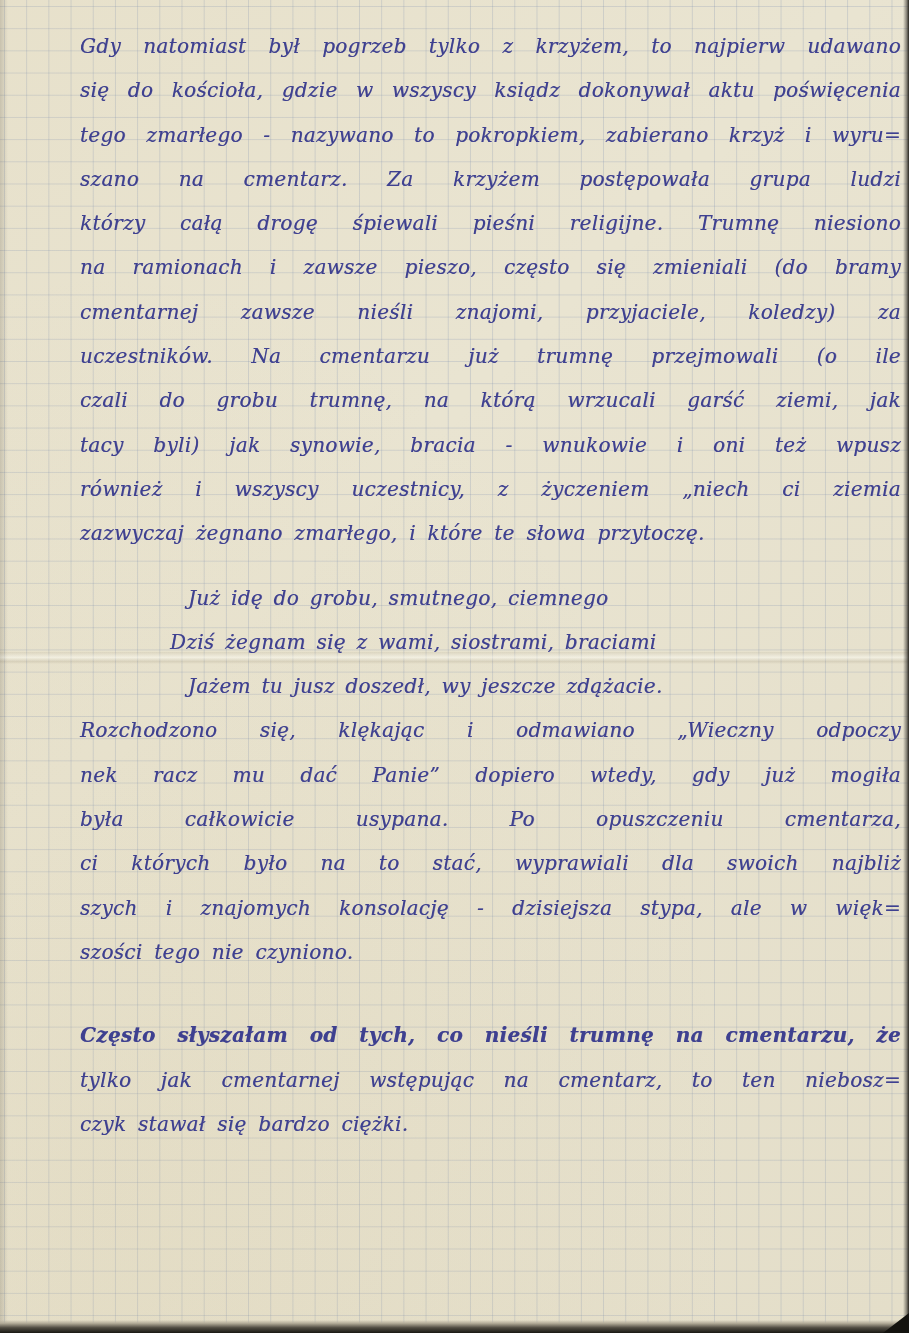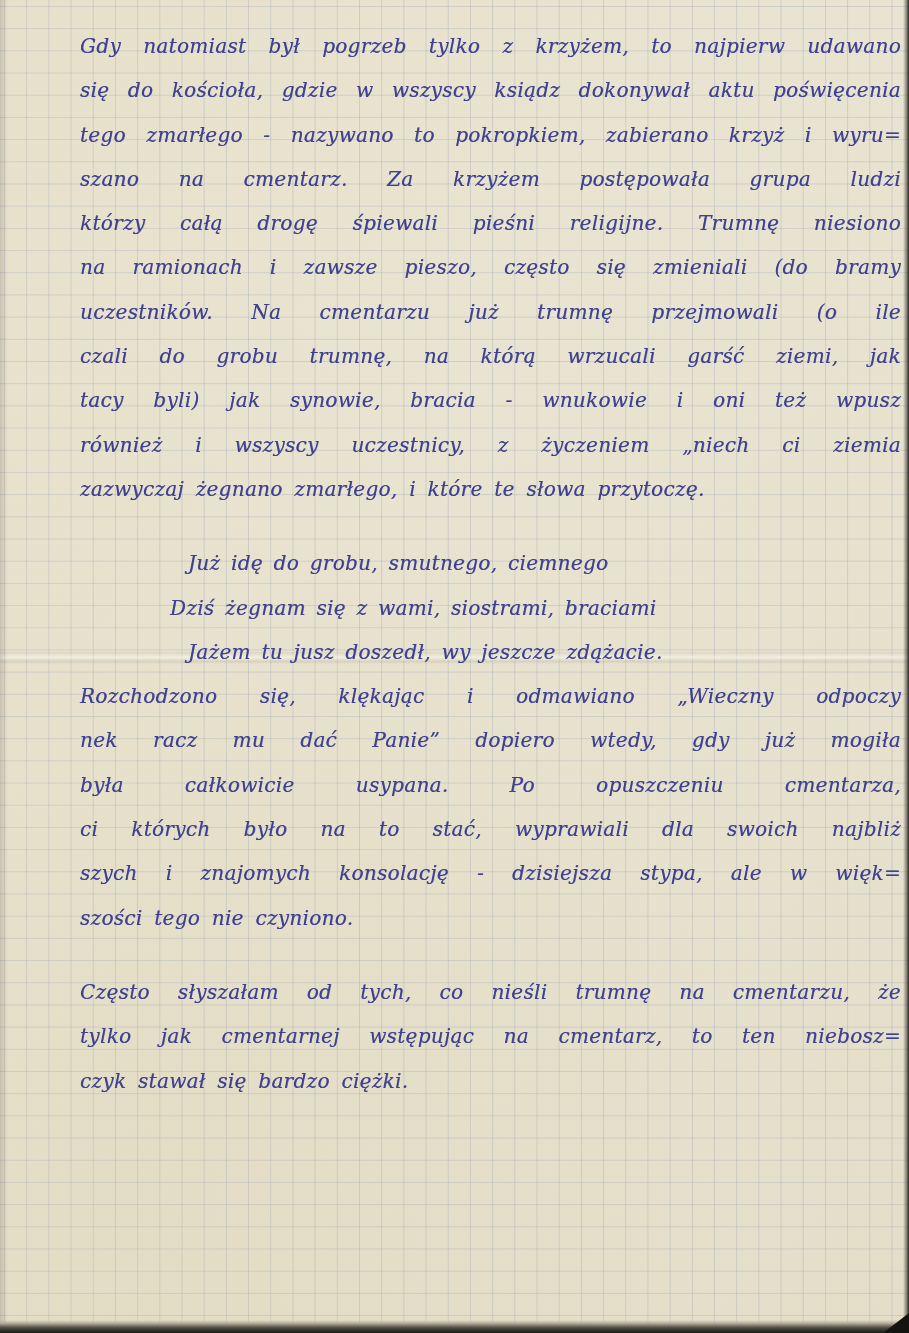--- a/index.html
+++ b/index.html
@@ -82,38 +82,39 @@
     white-space: nowrap;
   }
   .fill {
     white-space: normal;
     text-align: justify;
     text-align-last: justify;
   }
   .endline { word-spacing: 5px; }
   .poem { padding-left: 188px; word-spacing: 4px; }
   .poem-less { padding-left: 170px; }
-  .gap-a { margin-top: 30px; }
-  .gap-b { margin-top: 30px; }
+  .gap-a { margin-top: 20px; }
+  .gap-b { margin-top: 39px; font-weight: bold; }
 </style>
 </head>
 <body>
 
 <div class="page">
   <div class="tint"></div>
   <div class="crease"></div>
 
   <div class="text-layer">
 
     <div class="line fill">Gdy natomiast był pogrzeb tylko z krzyżem, to najpierw udawano</div>
     <div class="line fill">się do kościoła, gdzie w wszyscy ksiądz dokonywał aktu poświęcenia</div>
     <div class="line fill">tego zmarłego - nazywano to pokropkiem, zabierano krzyż i wyru=</div>
     <div class="line fill">szano na cmentarz. Za krzyżem postępowała grupa ludzi</div>
     <div class="line fill">którzy całą drogę śpiewali pieśni religijne. Trumnę niesiono</div>
     <div class="line fill">na ramionach i zawsze pieszo, często się zmieniali (do bramy</div>
+    <div class="line fill">cmentarnej zawsze nieśli znajomi, przyjaciele, koledzy) za</div>
     <div class="line fill">uczestników. Na cmentarzu już trumnę przejmowali (o ile</div>
     <div class="line fill">czali do grobu trumnę, na którą wrzucali garść ziemi, jak</div>
     <div class="line fill">tacy byli) jak synowie, bracia - wnukowie i oni też wpusz</div>
     <div class="line fill">również i wszyscy uczestnicy, z życzeniem „niech ci ziemia</div>
     <div class="line endline">zazwyczaj żegnano zmarłego, i które te słowa przytoczę.</div>
 
     <div class="line poem gap-a">Już idę do grobu, smutnego, ciemnego</div>
     <div class="line poem poem-less">Dziś żegnam się z wami, siostrami, braciami</div>
     <div class="line poem">Jażem tu jusz doszedł, wy jeszcze zdążacie.</div>
 

